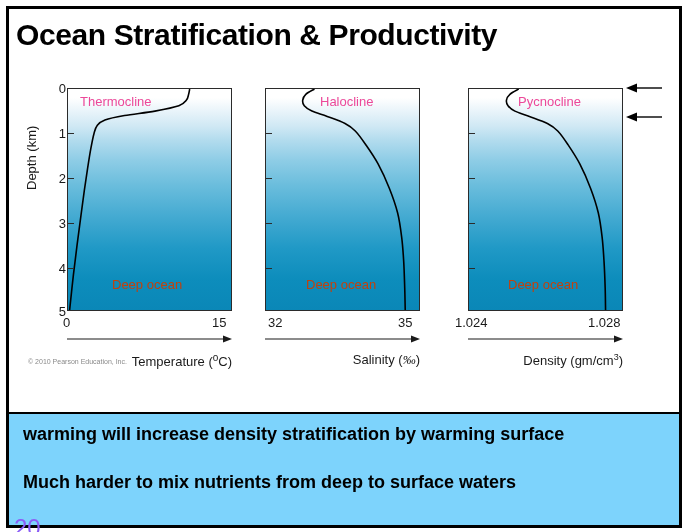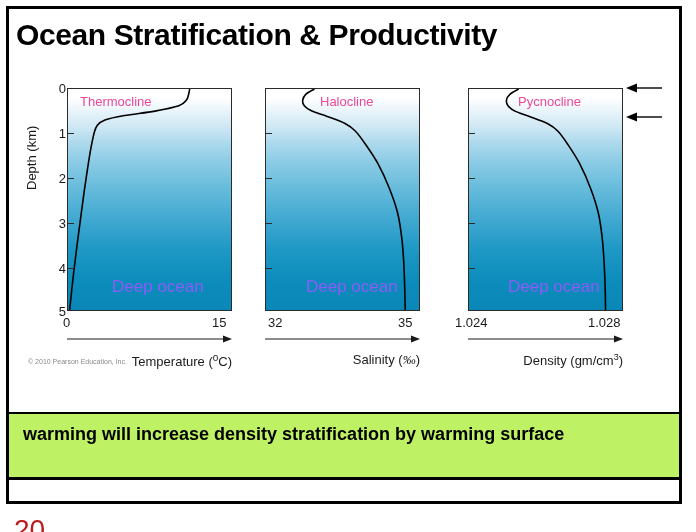--- a/index.html
+++ b/index.html
@@ -75,22 +75,22 @@
     height: 100%;
   }
   .cline-label {
     position: absolute;
     font-size: 13px;
     color: #ec4899;
     white-space: nowrap;
   }
   .deep-label {
     position: absolute;
-    font-size: 17px;
-    color: #8b5cf6;
+    font-size: 13px;
+    color: #c2410c;
     white-space: nowrap;
   }
   
   #depth-axis {
     position: absolute;
     left: 40px;
     top: 0px;
     width: 30px;
     height: 240px;
   }
@@ -157,44 +157,44 @@
     font-size: 7px;
     color: #8a8a8a;
     white-space: nowrap;
   }
   
   #bottom-box {
     position: absolute;
     left: 6px;
     top: 412px;
     width: 676px;
-    height: 68px;
+    height: 116px;
     border: 3px solid #000000;
     border-top: 2px solid #000000;
     box-sizing: border-box;
-    background: #bef264;
+    background: #7dd3fc;
   }
   .bullet-line {
     position: absolute;
     left: 14px;
     font-size: 18px;
     font-weight: bold;
     color: #000000;
     line-height: 21px;
     width: 640px;
   }
   #bullet-1 { top: 10px; }
   #bullet-2 { top: 58px; }
   
   #page-number {
     position: absolute;
     left: 14px;
     top: 514px;
-    font-size: 28px;
-    color: #b91c1c;
+    font-size: 24px;
+    color: #8b5cf6;
     overflow: hidden;
     height: 18px;
   }
 </style>
 </head>
 <body>
 
 <div id="slide">
 
   <div id="frame"></div>
@@ -284,17 +284,18 @@
       <line x1="36" y1="5" x2="9" y2="5" stroke="#000000" stroke-width="1.4"></line>
       <polygon points="0,5 11,0.5 11,9.5" fill="#000000"></polygon>
     </svg>
 
   </div>
 
   <div id="copyright">© 2010 Pearson Education, Inc.</div>
 
   <div id="bottom-box">
     <div class="bullet-line" id="bullet-1">warming will increase density stratification by warming surface</div>
+    <div class="bullet-line" id="bullet-2">Much harder to mix nutrients from deep to surface waters</div>
   </div>
 
   <div id="page-number">20</div>
 
 </div>
 
 </body></html>

